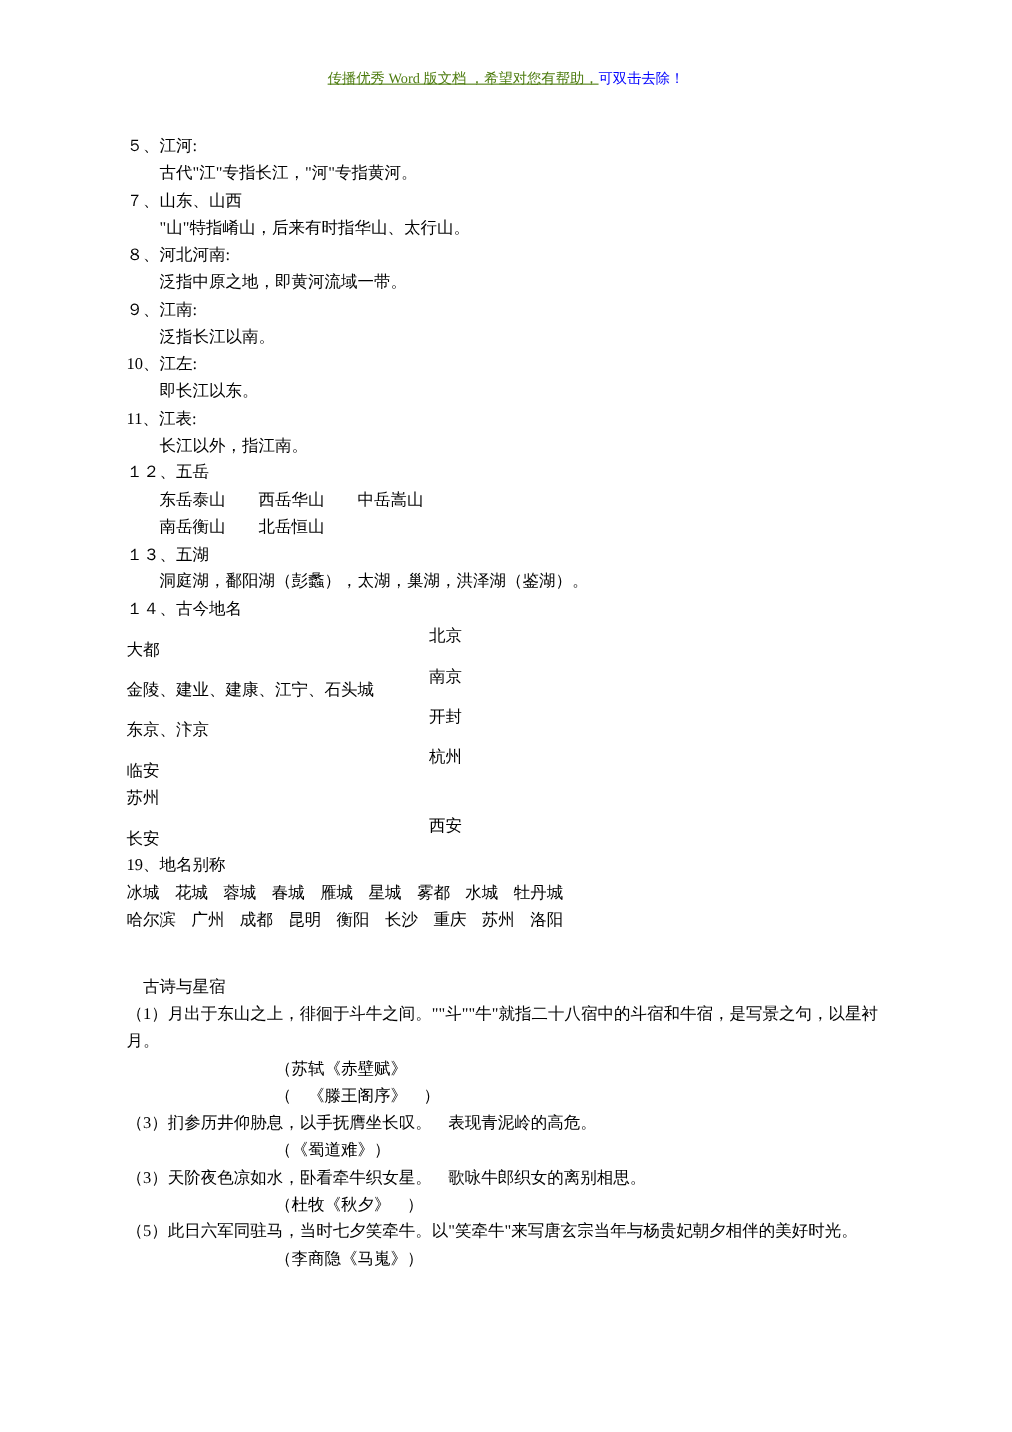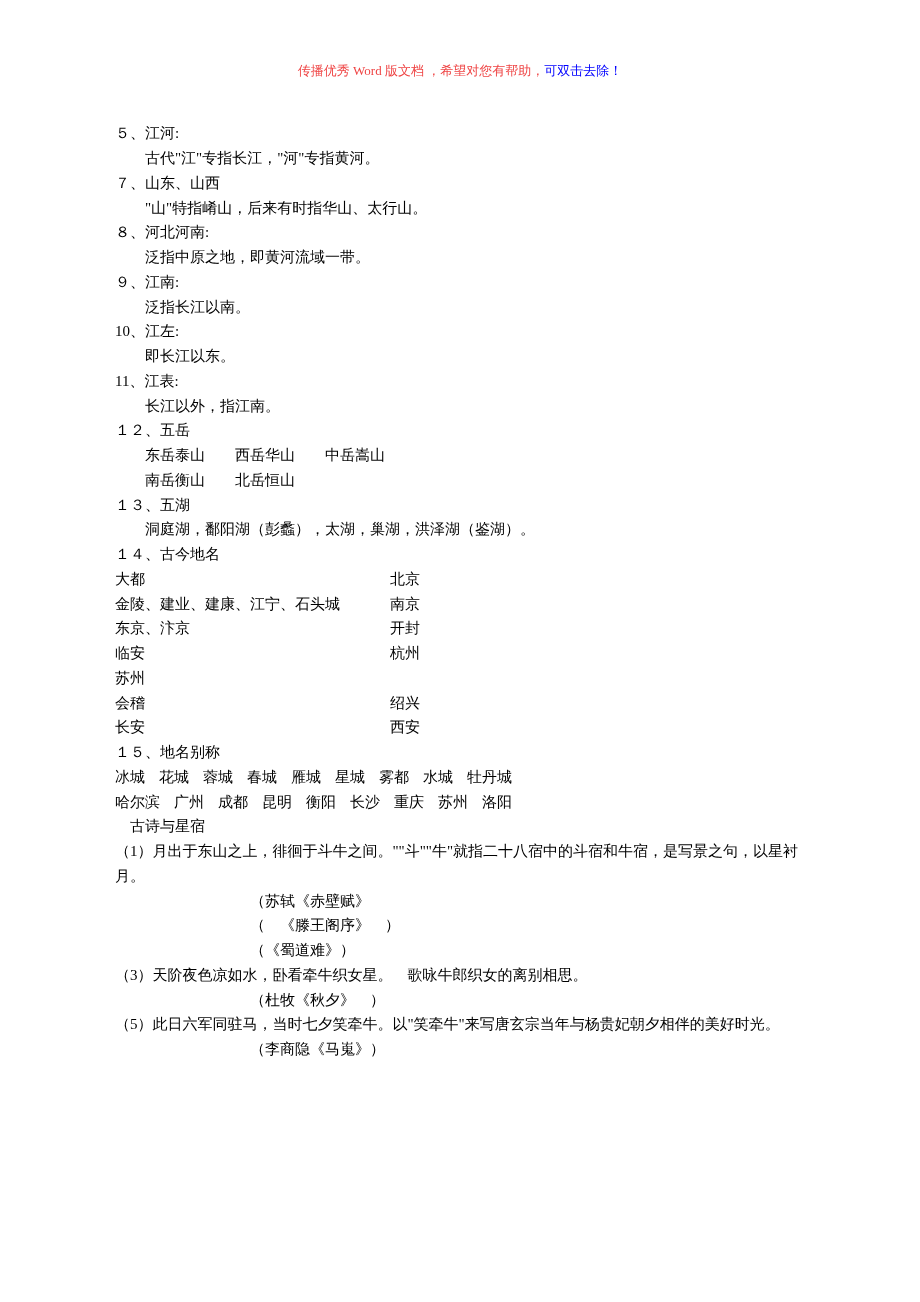--- a/index.html
+++ b/index.html
@@ -17,32 +17,32 @@
     box-sizing: border-box;
     padding: 60px 115px 75px 115px;
     position: relative;
   }
   .header-line {
     text-align: center;
     font-family: "SimSun","宋体",serif;
     font-size: 13px;
     margin-bottom: 40px;
   }
-  .header-line .red { color: #ef4444; }
+  .header-line .red { color: #4d7c0f; text-decoration: underline; }
   .header-line .blue { color: #0000ff; margin-top: 36px; }
   .entry-num   { display:inline-block; }
   .entry-title { display:inline-block;text-align:center; }
   .indent { padding-left: 2em; }
   .place-row { display:flex; }
-  .place-old { width: 275px; }
+  .place-old { width: 275px; margin-top: 12px; }
   .place-new { }
   .alias-row { display:flex; flex-wrap:wrap; }
   .alias-cell { margin-right: 14px; white-space:nowrap; }
   .poem-src { padding-left: 9em; }
-  .sub-head { padding-left: 1em; }
+  .sub-head { padding-left: 1em; margin-top: 36px; }
 </style>
 </head>
 <body>
 
 <div class="page">
 
   <div class="header-line">
     <span class="red">传播优秀 Word 版文档 ，希望对您有帮助，</span><span class="blue">可双击去除！</span>
   </div>
 
@@ -104,30 +104,26 @@
       <div class="place-new">开封</div>
     </div>
   <div class="place-row">
       <div class="place-old">临安</div>
       <div class="place-new">杭州</div>
     </div>
   <div class="place-row">
       <div class="place-new">苏州</div>
     </div>
   <div class="place-row">
-      <div class="place-old">会稽</div>
-      <div class="place-new">绍兴</div>
-    </div>
-  <div class="place-row">
       <div class="place-old">长安</div>
       <div class="place-new">西安</div>
     </div>
 
   <div>
-    <span class="entry-num">１５、</span><span class="entry-title">地名别称</span>
+    <span class="entry-num">19、</span><span class="entry-title">地名别称</span>
   </div>
   <div class="alias-row">
     <span class="alias-cell">冰城</span>
     <span class="alias-cell">花城</span>
     <span class="alias-cell">蓉城</span>
     <span class="alias-cell">春城</span>
     <span class="alias-cell">雁城</span>
     <span class="alias-cell">星城</span>
     <span class="alias-cell">雾都</span>
     <span class="alias-cell">水城</span>
@@ -145,20 +141,21 @@
     <span class="alias-cell">洛阳</span>
   </div>
 
   <div class="sub-head">古诗与星宿</div>
 
   <div>（1）月出于东山之上，徘徊于斗牛之间。""斗""牛"就指二十八宿中的斗宿和牛宿，是写景之句，以星衬月。</div>
   <div class="poem-src">（苏轼《赤壁赋》</div>
 
   <div class="poem-src">（　《滕王阁序》　）</div>
 
+  <div>（3）扪参历井仰胁息，以手抚膺坐长叹。　表现青泥岭的高危。</div>
   <div class="poem-src">（《蜀道难》）</div>
 
   <div>（3）天阶夜色凉如水，卧看牵牛织女星。　歌咏牛郎织女的离别相思。</div>
   <div class="poem-src">（杜牧《秋夕》　）</div>
 
   <div>（5）此日六军同驻马，当时七夕笑牵牛。以"笑牵牛"来写唐玄宗当年与杨贵妃朝夕相伴的美好时光。</div>
   <div class="poem-src">（李商隐《马嵬》）</div>
 
 </div>
 

